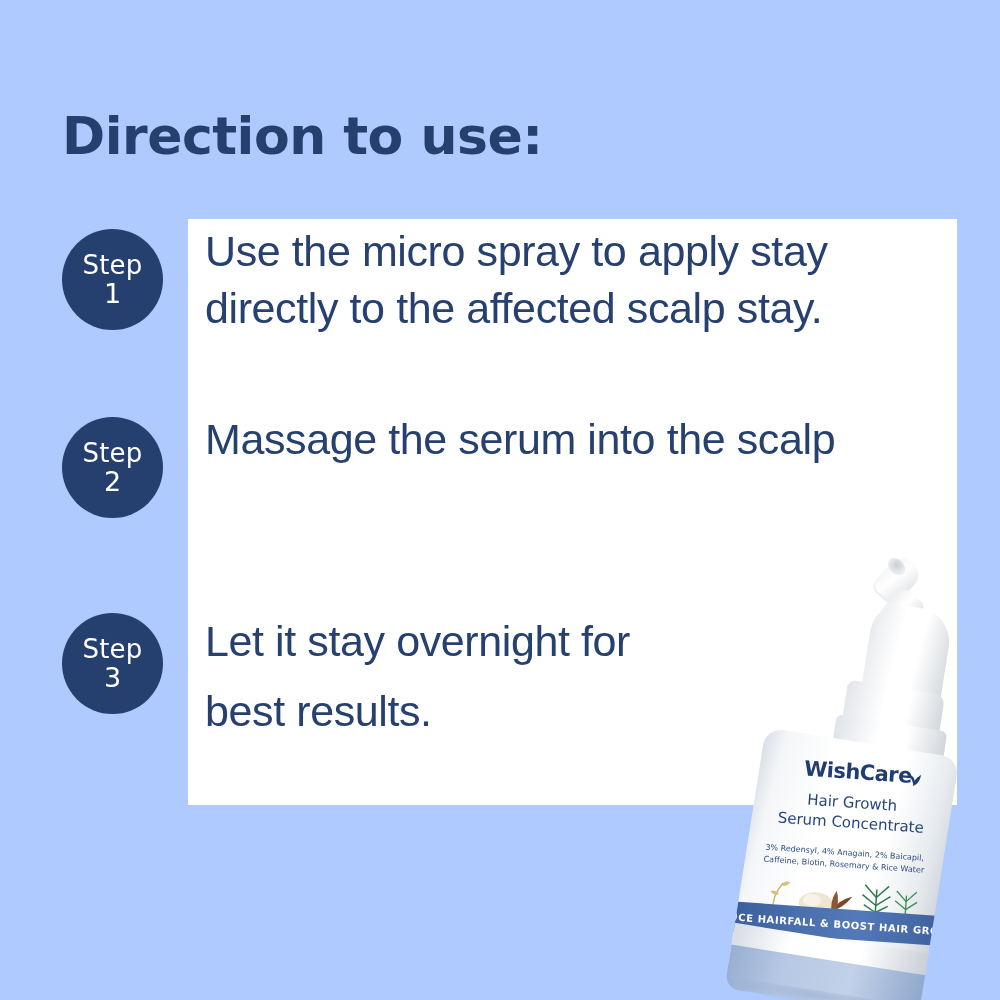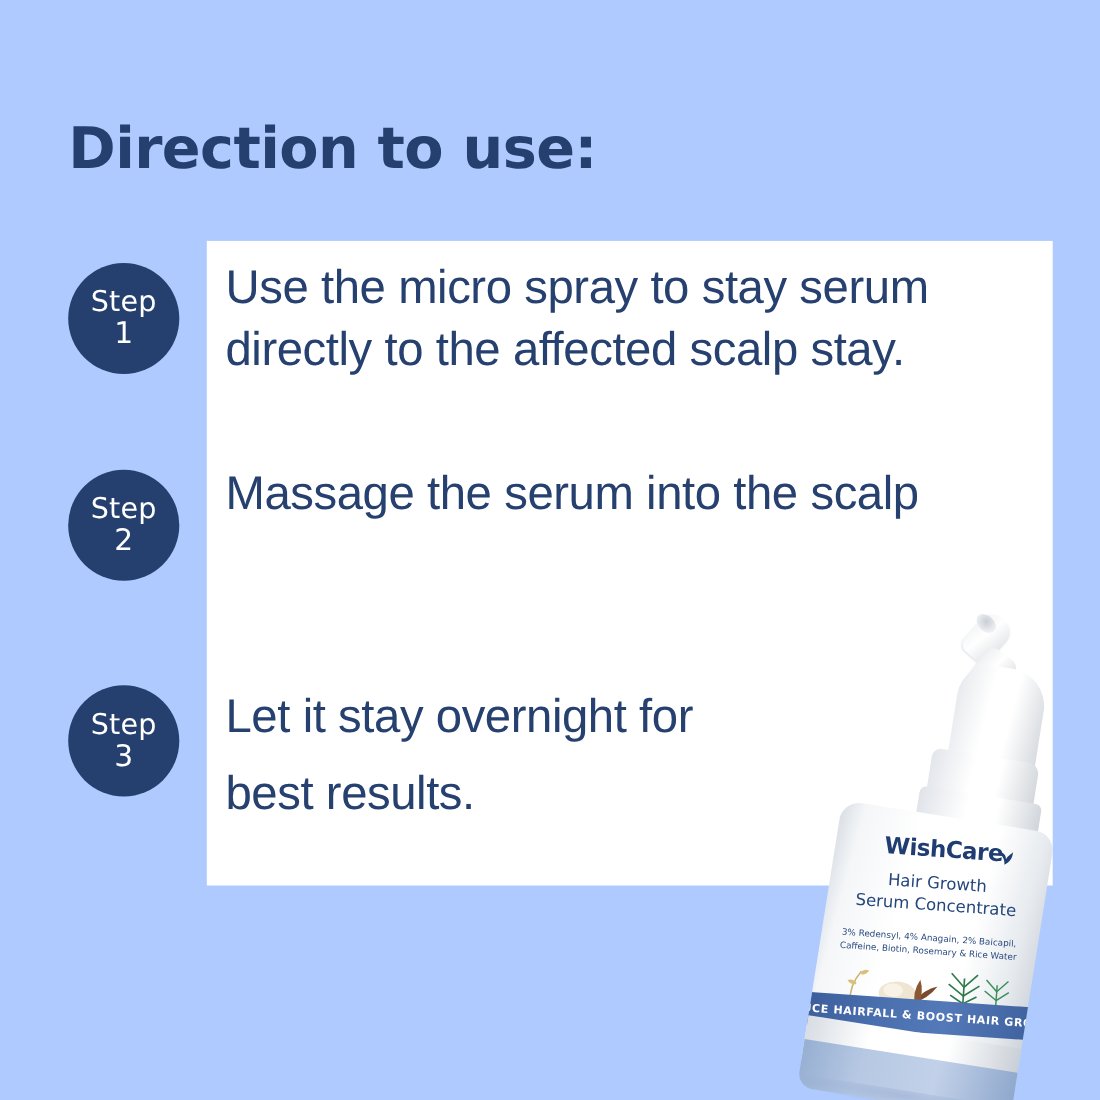--- a/index.html
+++ b/index.html
@@ -36,21 +36,21 @@
   #card {
     position:absolute;
     left:188px; top:178px;
     width:769px; height:586px;
     background:#ffffff;
   }
 
   
   #steps {
     position:absolute;
-    left:0; top:178px;
+    left:0; top:168px;
     width:1000px; height:600px;
   }
   .step-row {
     position:absolute;
     left:0; width:1000px;
   }
   .step-row[data-idx="0"] { top:20px; }
   .step-row[data-idx="1"] { top:208px; }
   .step-row[data-idx="2"] { top:404px; }
 
@@ -259,21 +259,21 @@
   <div id="card"></div>
 
   <div id="steps">
 
     <div class="step-row" data-idx="0">
       <div class="badge">
         <span class="badge-word">Step</span>
         <span class="badge-num">1</span>
       </div>
       <div class="step-text">
-        <span class="ln">Use the micro spray to stay serum</span>
+        <span class="ln">Use the micro spray to apply stay</span>
         <span class="ln">directly to the affected scalp stay.</span>
       </div>
     </div>
 
     <div class="step-row" data-idx="1">
       <div class="badge">
         <span class="badge-word">Step</span>
         <span class="badge-num">2</span>
       </div>
       <div class="step-text">

